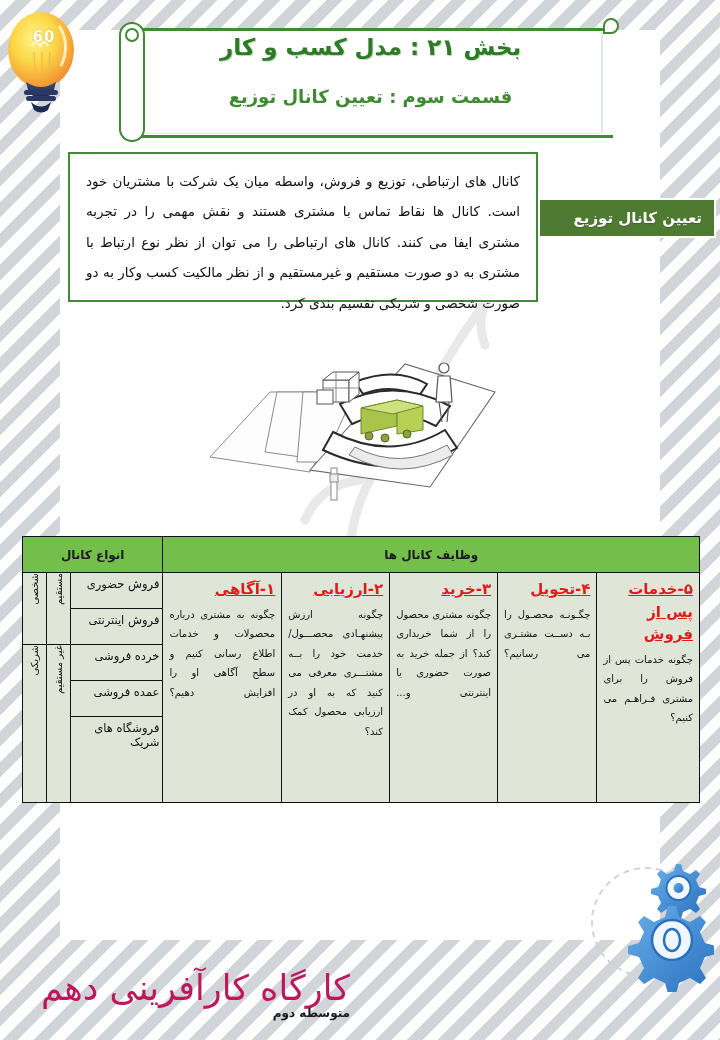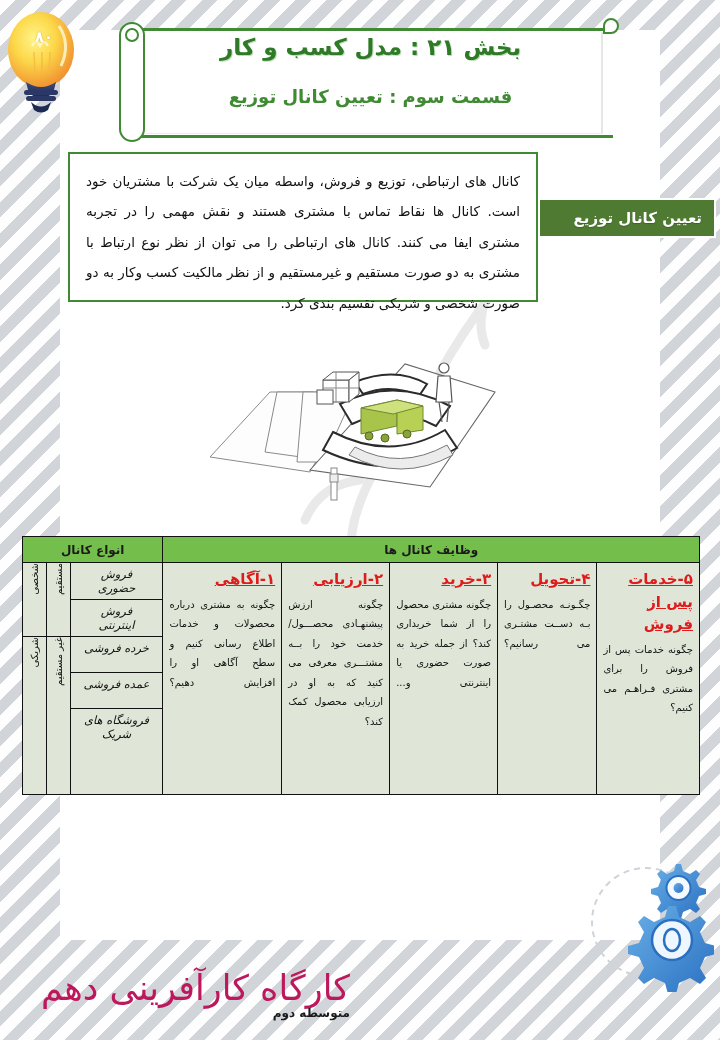--- a/index.html
+++ b/index.html
@@ -123,34 +123,34 @@
     position:absolute; left:22px; top:536px; width:678px; z-index:7;
     border-collapse:collapse; direction:rtl;
     background:#dfe6d8;
   }
   .tbl td, .tbl th{
     border:1.5px solid #111;
     vertical-align:top;
   }
   .tbl .hd{
     background:#74be4c; color:#1b1b1b; text-align:center;
-    font-size:12px; font-weight:bold; height:26px; vertical-align:middle;
+    font-size:12px; font-weight:bold; height:36px; vertical-align:middle;
   }
   .fn-title{
     display:block; color:#e01b1b; font-size:15px; font-weight:bold;
     text-align:right; margin-bottom:4px; line-height:1.5;text-decoration:underline;
   }
   .fn-body{
     display:block; color:#111; font-size:10px; line-height:1.95;
     text-align:justify; text-align-last:justify;
   }
   .fn-cell{ padding:5px 6px 8px 6px; }
   .ch-cell{
-    text-align:center; vertical-align:middle;
-    font-size:11.5px; color:#111; height:36px; padding:4px 13px;font-style:italic;
+    text-align:right; vertical-align:middle;
+    font-size:11.5px; color:#111; height:36px; padding:4px 3px;
   }
   .vert{
     writing-mode:vertical-rl;
     text-orientation:mixed;
     transform:rotate(180deg);
     white-space:nowrap;
     font-size:10px; color:#111;
     text-align:center;
   }
   .vcell{ text-align:center; vertical-align:middle; width:22px; padding:0; }
@@ -191,21 +191,21 @@
       </defs>
       <ellipse cx="37" cy="44" rx="33" ry="38" fill="url(#bg1)"></ellipse>
       <path d="M22 76 q15 10 30 0 l-3 12 q-12 7 -24 0 z" fill="url(#bs1)"></path>
       <rect x="20" y="84" width="34" height="5" rx="2.5" fill="#2b3866"></rect>
       <rect x="22" y="90" width="30" height="5" rx="2.5" fill="#2b3866"></rect>
       <path d="M27 96 q10 9 20 0 l-3 8 q-7 5 -14 0 z" fill="#1d2a52"></path>
       <path d="M55 20 q12 18 2 40" stroke="#fff7c9" stroke-width="3" fill="none" opacity=".85"></path>
       <path d="M28 40 q4 -8 8 0 q4 -8 8 0" stroke="#fff8d0" stroke-width="2.2" fill="none" opacity=".9"></path>
       <path d="M30 46 l1 22 M38 46 l0 22 M46 46 l-1 22" stroke="#f6b64a" stroke-width="1.6" opacity=".75"></path>
     </svg>
-    <div class="num">۸۰</div>
+    <div class="num">60</div>
   </div>
 
   <div class="title-wrap">
     <div class="title-frame"></div>
     <div class="title-inner"></div>
     <div class="scroll-curl"></div>
     <div class="corner-curl"></div>
     <div class="title-main">بخش ۲۱ : مدل کسب و کار</div>
     <div class="title-sub">قسمت سوم : تعیین کانال توزیع</div>
   </div>

